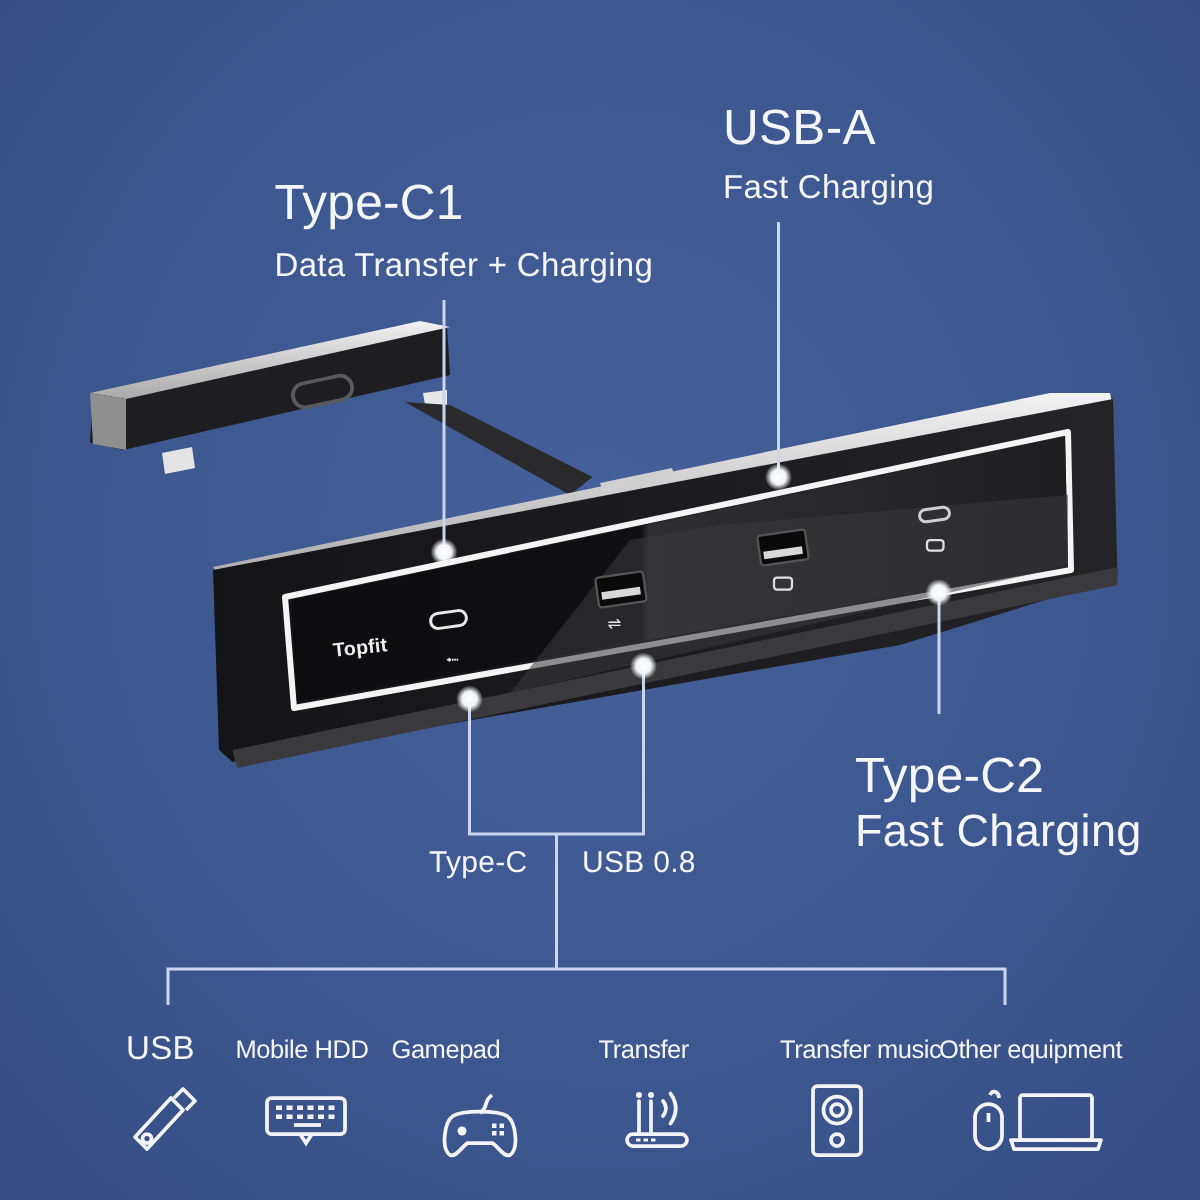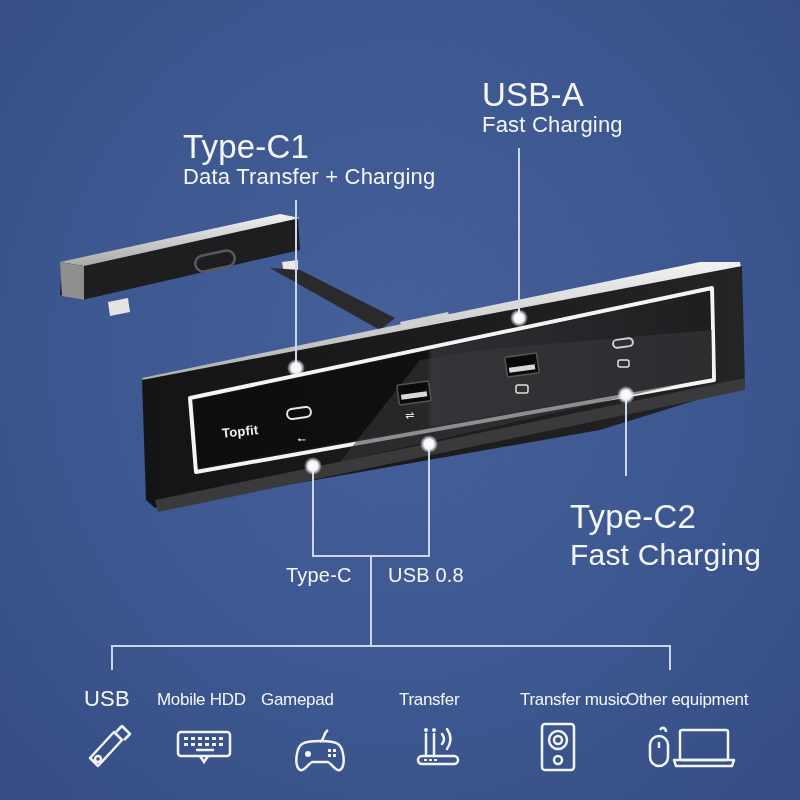--- a/index.html
+++ b/index.html
@@ -104,24 +104,24 @@
       <circle cx="296" cy="368" r="9" fill="url(#dotGlow)"></circle>
       <circle cx="519" cy="318" r="9" fill="url(#dotGlow)"></circle>
       <circle cx="626" cy="395" r="9" fill="url(#dotGlow)"></circle>
       <circle cx="313" cy="466" r="9" fill="url(#dotGlow)"></circle>
       <circle cx="429" cy="444" r="9" fill="url(#dotGlow)"></circle>
     </g>
   </svg>
 
   <div class="txt" style="left:222px; top:424px; font-size:13px; font-weight:bold; color:#f0f0f0; transform:rotate(-6deg);">Topfit</div>
 
-  <div class="txt big" style="left:183px; top:116px;margin-top:12px;">Type-C1</div>
+  <div class="txt big" style="left:183px; top:116px;">Type-C1</div>
   <div class="txt mid" style="left:183px; top:164px;">Data Transfer + Charging</div>
 
-  <div class="txt big" style="left:482px; top:66px;margin-top:10px;">USB-A</div>
+  <div class="txt big" style="left:482px; top:66px;">USB-A</div>
   <div class="txt mid" style="left:482px; top:112px;">Fast Charging</div>
 
   <div class="txt big" style="left:570px; top:498px;">Type-C2</div>
   <div class="txt big" style="left:570px; top:538px; font-size:30px;">Fast Charging</div>
 
   <div class="txt sm" style="left:286px; top:564px;">Type-C</div>
   <div class="txt sm" style="left:388px; top:564px;">USB 0.8</div>
 
   <div class="txt" style="left:84px; top:686px; font-size:22px;">USB</div>
   <div class="txt cat" style="left:157px; top:690px;">Mobile HDD</div>

